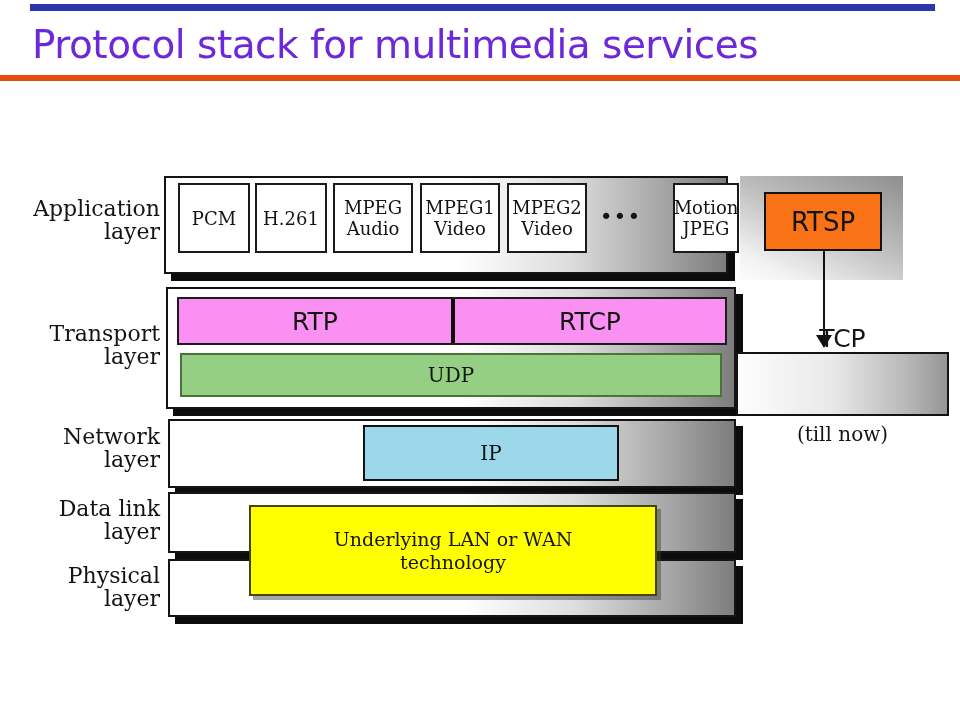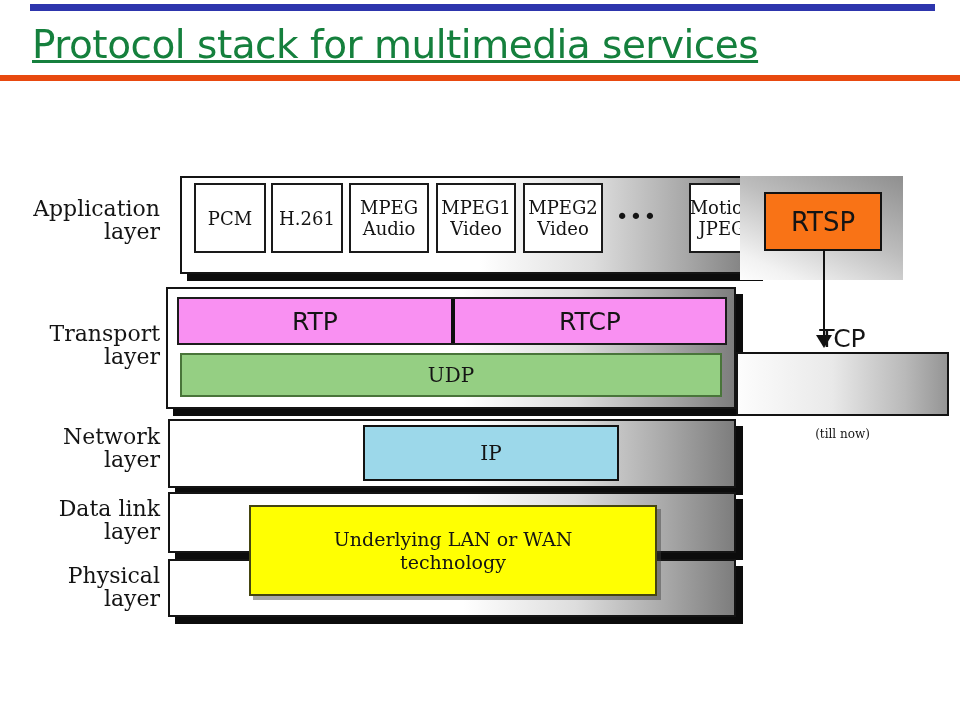--- a/index.html
+++ b/index.html
@@ -3,33 +3,33 @@
 <meta charset="utf-8">
 <style>
   html,body{margin:0;padding:0;background:#ffffff;}
   #slide{position:relative;width:960px;height:720px;background:#ffffff;overflow:hidden;
          font-family:"DejaVu Serif",serif;color:#141414;}
 
   
   #top-bar{position:absolute;left:30px;top:4px;width:905px;height:7px;background:#2d35ad;}
   #title{position:absolute;left:32px;top:22px;width:910px;
          font-family:"DejaVu Sans",sans-serif;font-size:39px;line-height:46px;
-         color:#15803d;letter-spacing:-0.5px;white-space:nowrap;text-decoration:underline;}
+         color:#6d28d9;letter-spacing:-0.5px;white-space:nowrap;}
   #title-rule{position:absolute;left:0;top:75px;width:960px;height:6px;background:#e8490f;}
 
   
   .layer-label{position:absolute;left:28px;width:132px;text-align:right;
                font-size:22px;line-height:23px;white-space:pre-line;}
   #lbl-app{top:197px;} #lbl-transport{top:322px;} #lbl-network{top:425px;}
   #lbl-datalink{top:497px;} #lbl-physical{top:564px;}
 
   
   .layerbox{position:absolute;border:2px solid #141414;box-shadow:7px 7px 0 #0c0c0c;
             background:linear-gradient(90deg,#ffffff 0%,#ffffff 52%,#dddddd 72%,#a8a8a8 88%,#7d7d7d 100%);}
-  #box-app{left:180px;top:176px;width:560px;height:94px;padding-left:12px;}
+  #box-app{left:164px;top:176px;width:560px;height:94px;}
   #box-transport{left:166px;top:287px;width:566px;height:118px;}
   #box-network{left:168px;top:419px;width:564px;height:65px;}
   #box-datalink{left:168px;top:492px;width:564px;height:57px;}
   #box-physical{left:168px;top:559px;width:564px;height:54px;}
 
   
   .codec{position:absolute;top:5px;height:66px;background:#ffffff;border:2px solid #1a1a1a;
          display:flex;align-items:center;justify-content:center;text-align:center;
          font-size:18px;line-height:21px;white-space:pre-line;}
   #codec-pcm{left:12px;width:68px;}
@@ -72,21 +72,21 @@
             font-family:"DejaVu Sans",sans-serif;font-size:26px;z-index:6;}
   #rtsp-arrow-line{position:absolute;left:823px;top:249px;width:2px;height:86px;background:#111111;z-index:6;}
   #rtsp-arrow-head{position:absolute;left:816px;top:335px;width:0;height:0;z-index:6;
                    border-left:8px solid transparent;border-right:8px solid transparent;
                    border-top:13px solid #111111;}
   #tcp-box{position:absolute;left:736px;top:352px;width:209px;height:60px;
            background:linear-gradient(90deg,#fdfdfd 0%,#e9e9e9 45%,#b9b9b9 80%,#959595 100%);
            border:2px solid #131313;z-index:6;display:flex;flex-direction:column;
            align-items:center;justify-content:center;gap:45px;}
   #tcp-label{font-family:"DejaVu Sans",sans-serif;font-size:25px;line-height:27px;}
-  #tcp-note{font-size:12px;line-height:18px;margin-top:28px;}
+  #tcp-note{font-size:20px;line-height:18px;margin-top:28px;}
 </style>
 </head>
 <body>
 
 <div id="slide">
 
   <div id="top-bar"></div>
   <div id="title">Protocol stack for multimedia services</div>
   <div id="title-rule"></div>
 

